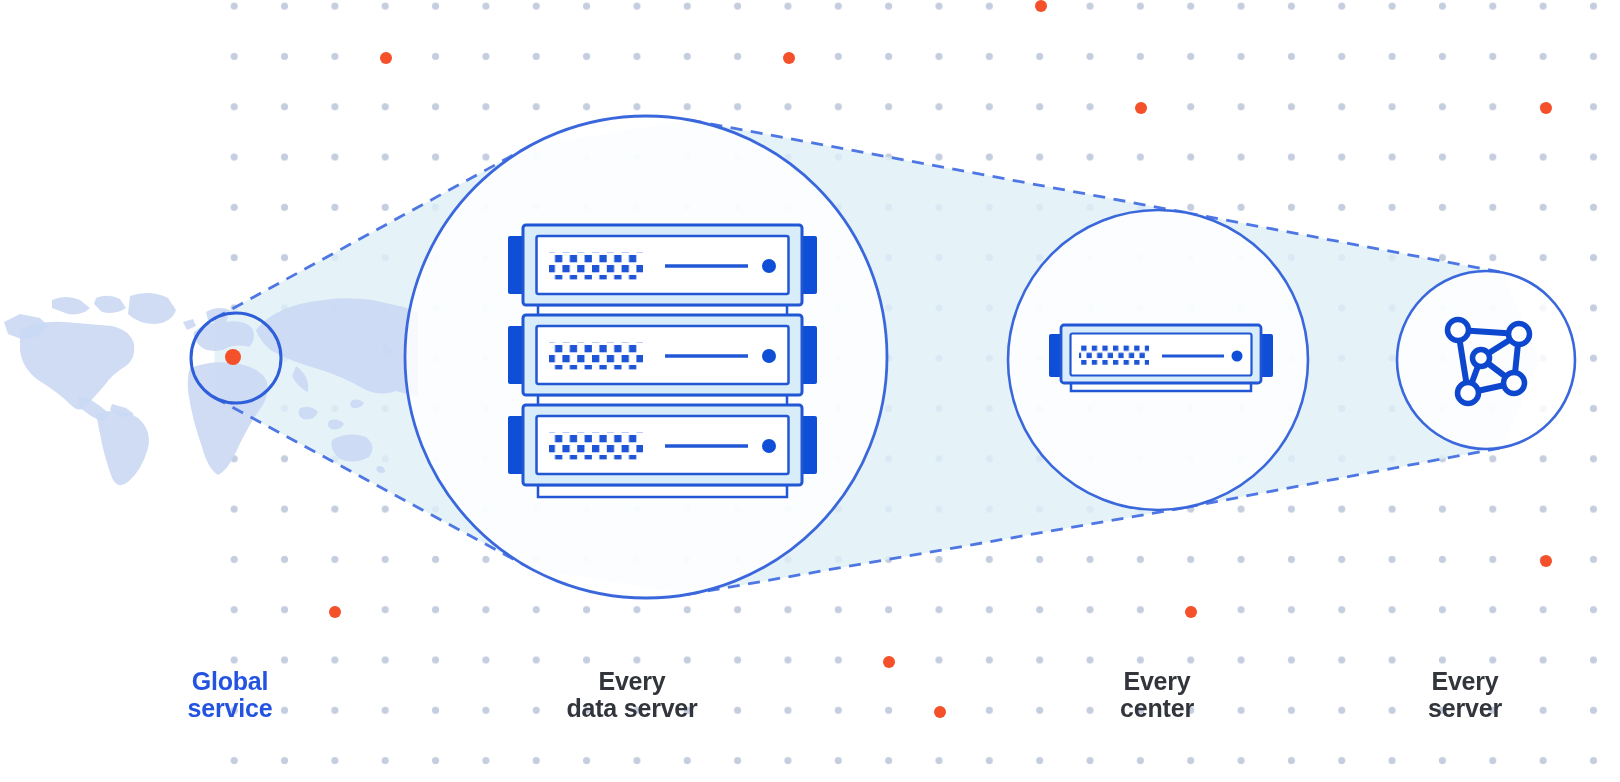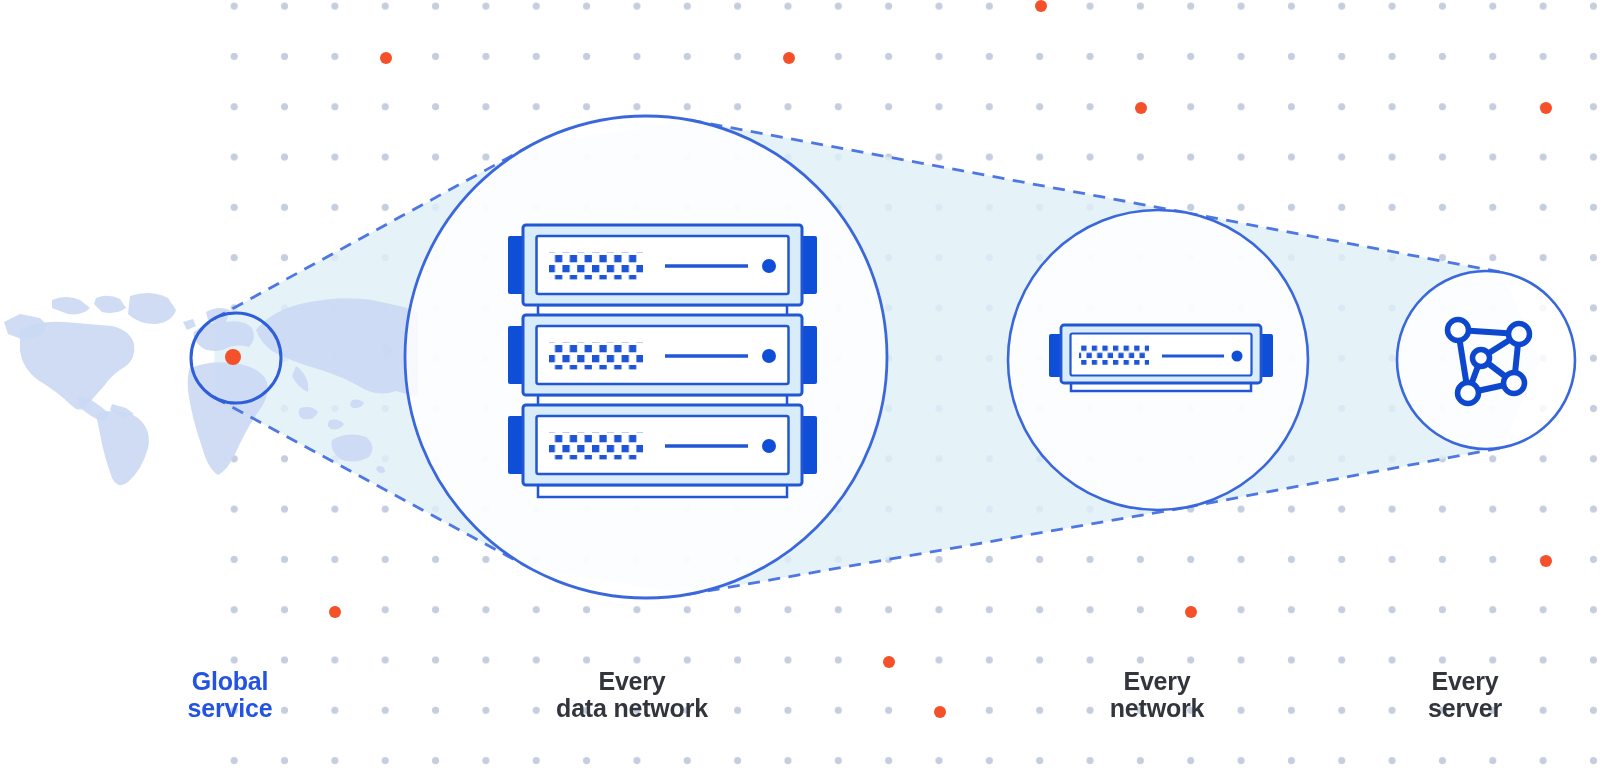--- a/index.html
+++ b/index.html
@@ -148,24 +148,24 @@
       <span class="accent-dot" style="left: 883px; top: 656px; background: rgb(244, 80, 42);"></span>
       <span class="accent-dot" style="left: 934px; top: 706px; background: rgb(244, 80, 42);"></span>
     </div>
 
   <div class="label blue" style="left:230px">
     <div>Global</div>
     <div>service</div>
   </div>
   <div class="label" style="left:632px">
     <div>Every</div>
-    <div>data network</div>
+    <div>data server</div>
   </div>
   <div class="label" style="left:1157px">
     <div>Every</div>
-    <div>network</div>
+    <div>center</div>
   </div>
   <div class="label" style="left:1465px">
     <div>Every</div>
     <div>server</div>
   </div>
 
 </div>
 
 </body></html>

